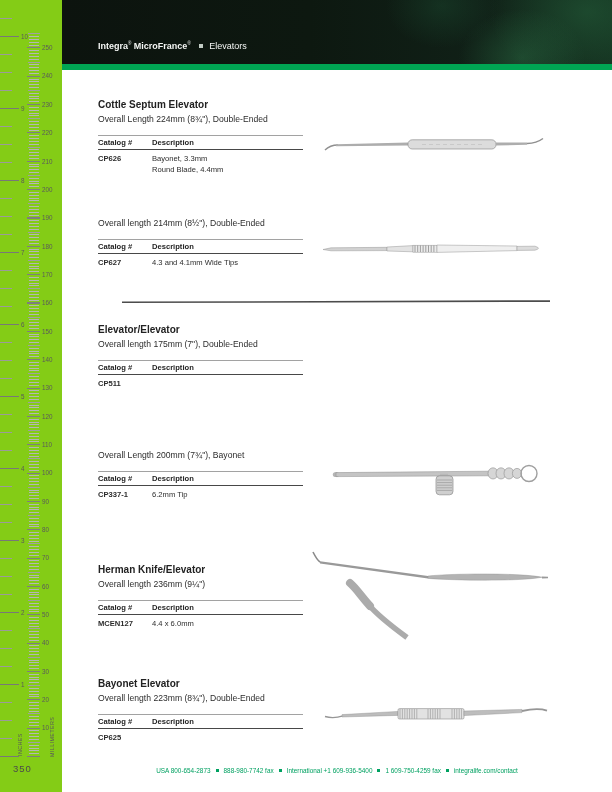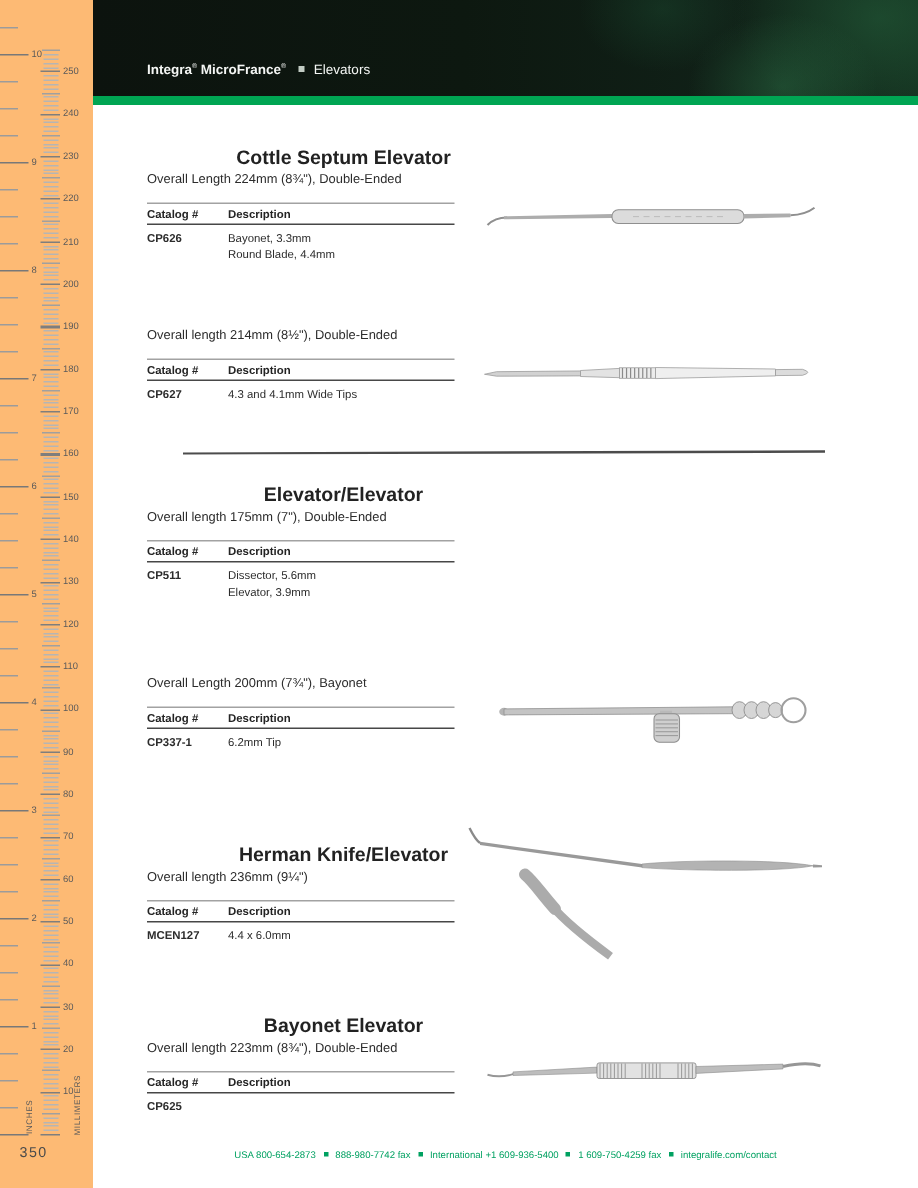--- a/index.html
+++ b/index.html
@@ -1,20 +1,20 @@
 <!DOCTYPE html>
 <html><head>
 <meta charset="utf-8">
 <style>
   html,body{margin:0;padding:0;background:#fff;}
   .page{position:relative;width:612px;height:792px;background:#ffffff;overflow:hidden;
         font-family:"Liberation Sans", sans-serif;color:#272727;}
 
   
-  .sidebar{position:absolute;left:0;top:0;width:62px;height:792px;background:#fdba74;}
+  .sidebar{position:absolute;left:0;top:0;width:62px;height:792px;background:#84cc16;}
   .tick{position:absolute;background:#9b9b9b;}
   .rlabel{position:absolute;font-size:6.3px;color:#5a5a5a;line-height:7px;}
   .vlabel{position:absolute;writing-mode:vertical-rl;transform:rotate(180deg);
           font-size:5.4px;letter-spacing:.4px;color:#5a5a5a;}
   .page-number{position:absolute;left:13px;top:763px;font-size:9.5px;letter-spacing:1px;color:#4b4b4b;}
 
   
   .band{position:absolute;left:62px;top:0;width:550px;height:64px;
     background:
       radial-gradient(90px 70px at 460px 58px, rgba(45,115,72,.45), rgba(45,115,72,0) 70%),
@@ -22,21 +22,21 @@
       radial-gradient(80px 60px at 380px 6px,  rgba(30,85,55,.35), rgba(30,85,55,0) 70%),
       linear-gradient(90deg,#0c130e 0%,#0d1810 45%,#102017 75%,#14301f 100%);}
   .band-text{position:absolute;left:36px;top:39px;font-size:9px;color:#f4f6f4;line-height:10px;white-space:nowrap;}
   .band-text .b{font-weight:bold;}
   .band-text sup{font-size:4.5px;vertical-align:4px;}
   .hsep{display:inline-block;width:4px;height:4px;background:#c2ccc4;margin:0 6px;vertical-align:1.5px;}
   .stripe{position:absolute;left:62px;top:64px;width:550px;height:6px;}
 
   
   .product{position:absolute;left:98px;width:262px;}
-  .product-title{margin:0;font-size:13px;font-weight:bold;color:#222;line-height:11px;text-align:center;}
+  .product-title{margin:0;font-size:10px;font-weight:bold;color:#222;line-height:11px;}
   .product-subtitle{margin:3.5px 0 0 0;font-size:8.6px;color:#2c2c2c;line-height:10px;}
   .spec-table{margin-top:11px;width:205px;border-top:1px solid #a2a2a2;}
   .spec-head{display:flex;padding:2.5px 0 2px 0;border-bottom:1.5px solid #474747;
              font-size:7.6px;font-weight:bold;color:#242424;}
   .col-cat{width:54px;flex:none;}
   .col-desc{flex:1;}
   .spec-row{display:flex;padding-top:4px;font-size:7.6px;line-height:10.5px;color:#2c2c2c;}
   .spec-row .cat{width:54px;flex:none;font-weight:bold;}
 
   .instrument{position:absolute;}
@@ -444,24 +444,20 @@
       <h2 class="product-title">Elevator/Elevator</h2>
       <p class="product-subtitle">Overall length 175mm (7"), Double-Ended</p>
       <div class="spec-table">
         <div class="spec-head">
           <span class="col-cat">Catalog #</span>
           <span class="col-desc">Description</span>
         </div>
         <div class="spec-rows">
             <div class="spec-row">
               <span class="cat">CP511</span>
-              <span class="col-desc">
-                <div>Dissector, 5.6mm</div>
-                <div>Elevator, 3.9mm</div>
-              </span>
             </div>
           </div>
       </div>
     </section>
 
     <section class="product" style="top: 446px;">
       <p class="product-subtitle">Overall Length 200mm (7¾"), Bayonet</p>
       <div class="spec-table">
         <div class="spec-head">
           <span class="col-cat">Catalog #</span>

